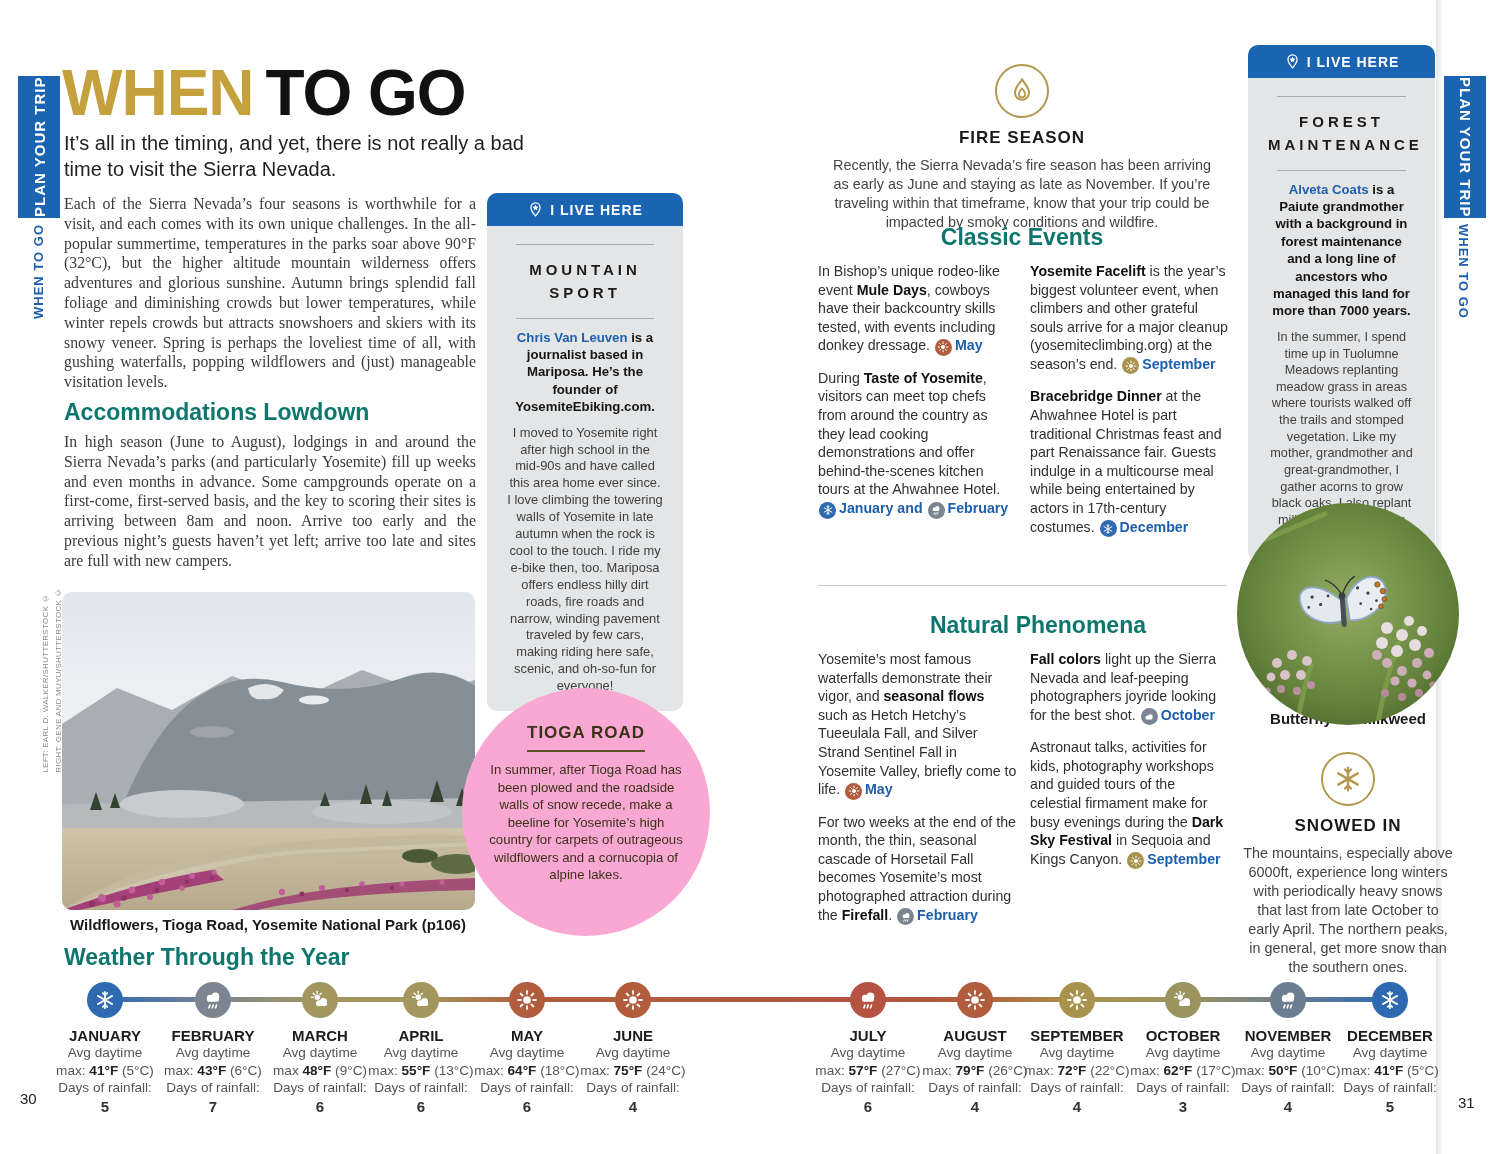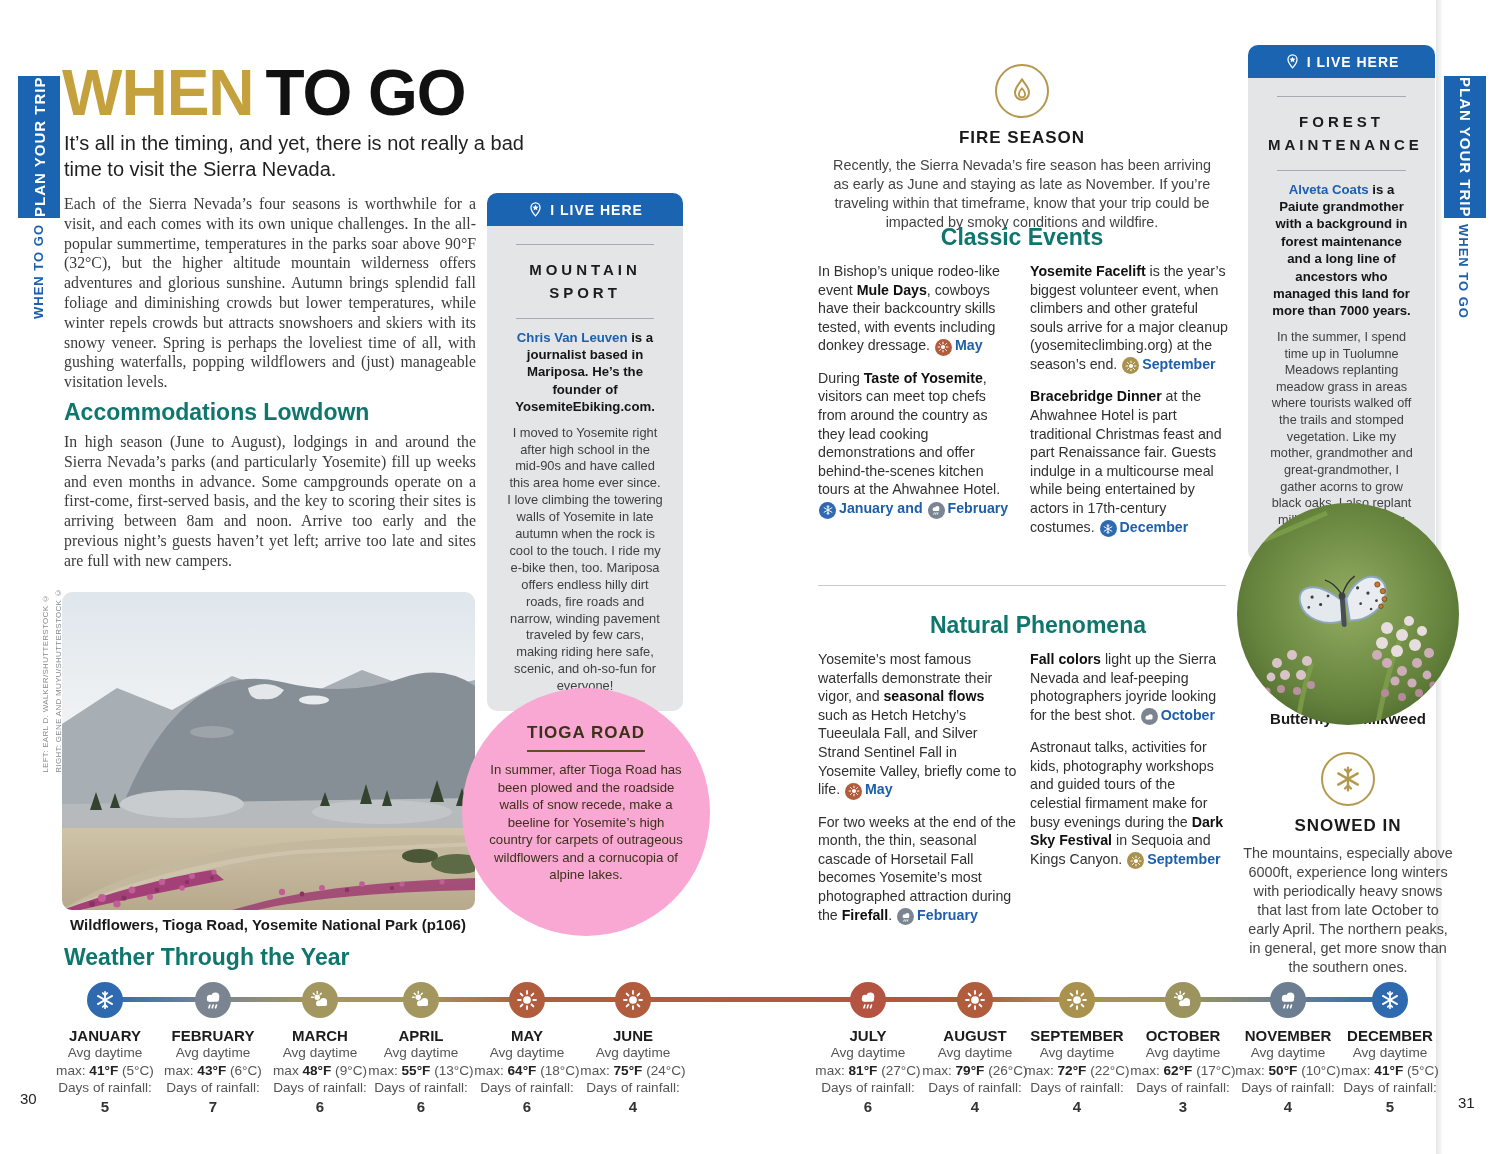--- a/index.html
+++ b/index.html
@@ -548,21 +548,21 @@
         <div class="wm-n">4</div>
       </div>
       <div class="wm" style="left: 806px;">
         <div class="wm-ic" style="background:#b55342">
           <svg viewBox="0 0 24 24">
             <use href="#sym-rain"></use>
           </svg>
         </div>
         <div class="wm-name">JULY</div>
         <div class="wm-l">Avg daytime</div>
-        <div class="wm-l">max: <b>81°F</b> (27°C)</div>
+        <div class="wm-l">max: <b>57°F</b> (27°C)</div>
         <div class="wm-l">Days of rainfall:</div>
         <div class="wm-n">6</div>
       </div>
       <div class="wm" style="left: 913px;">
         <div class="wm-ic" style="background:#b15c3d">
           <svg viewBox="0 0 24 24">
             <use href="#sym-sun"></use>
           </svg>
         </div>
         <div class="wm-name">AUGUST</div>

